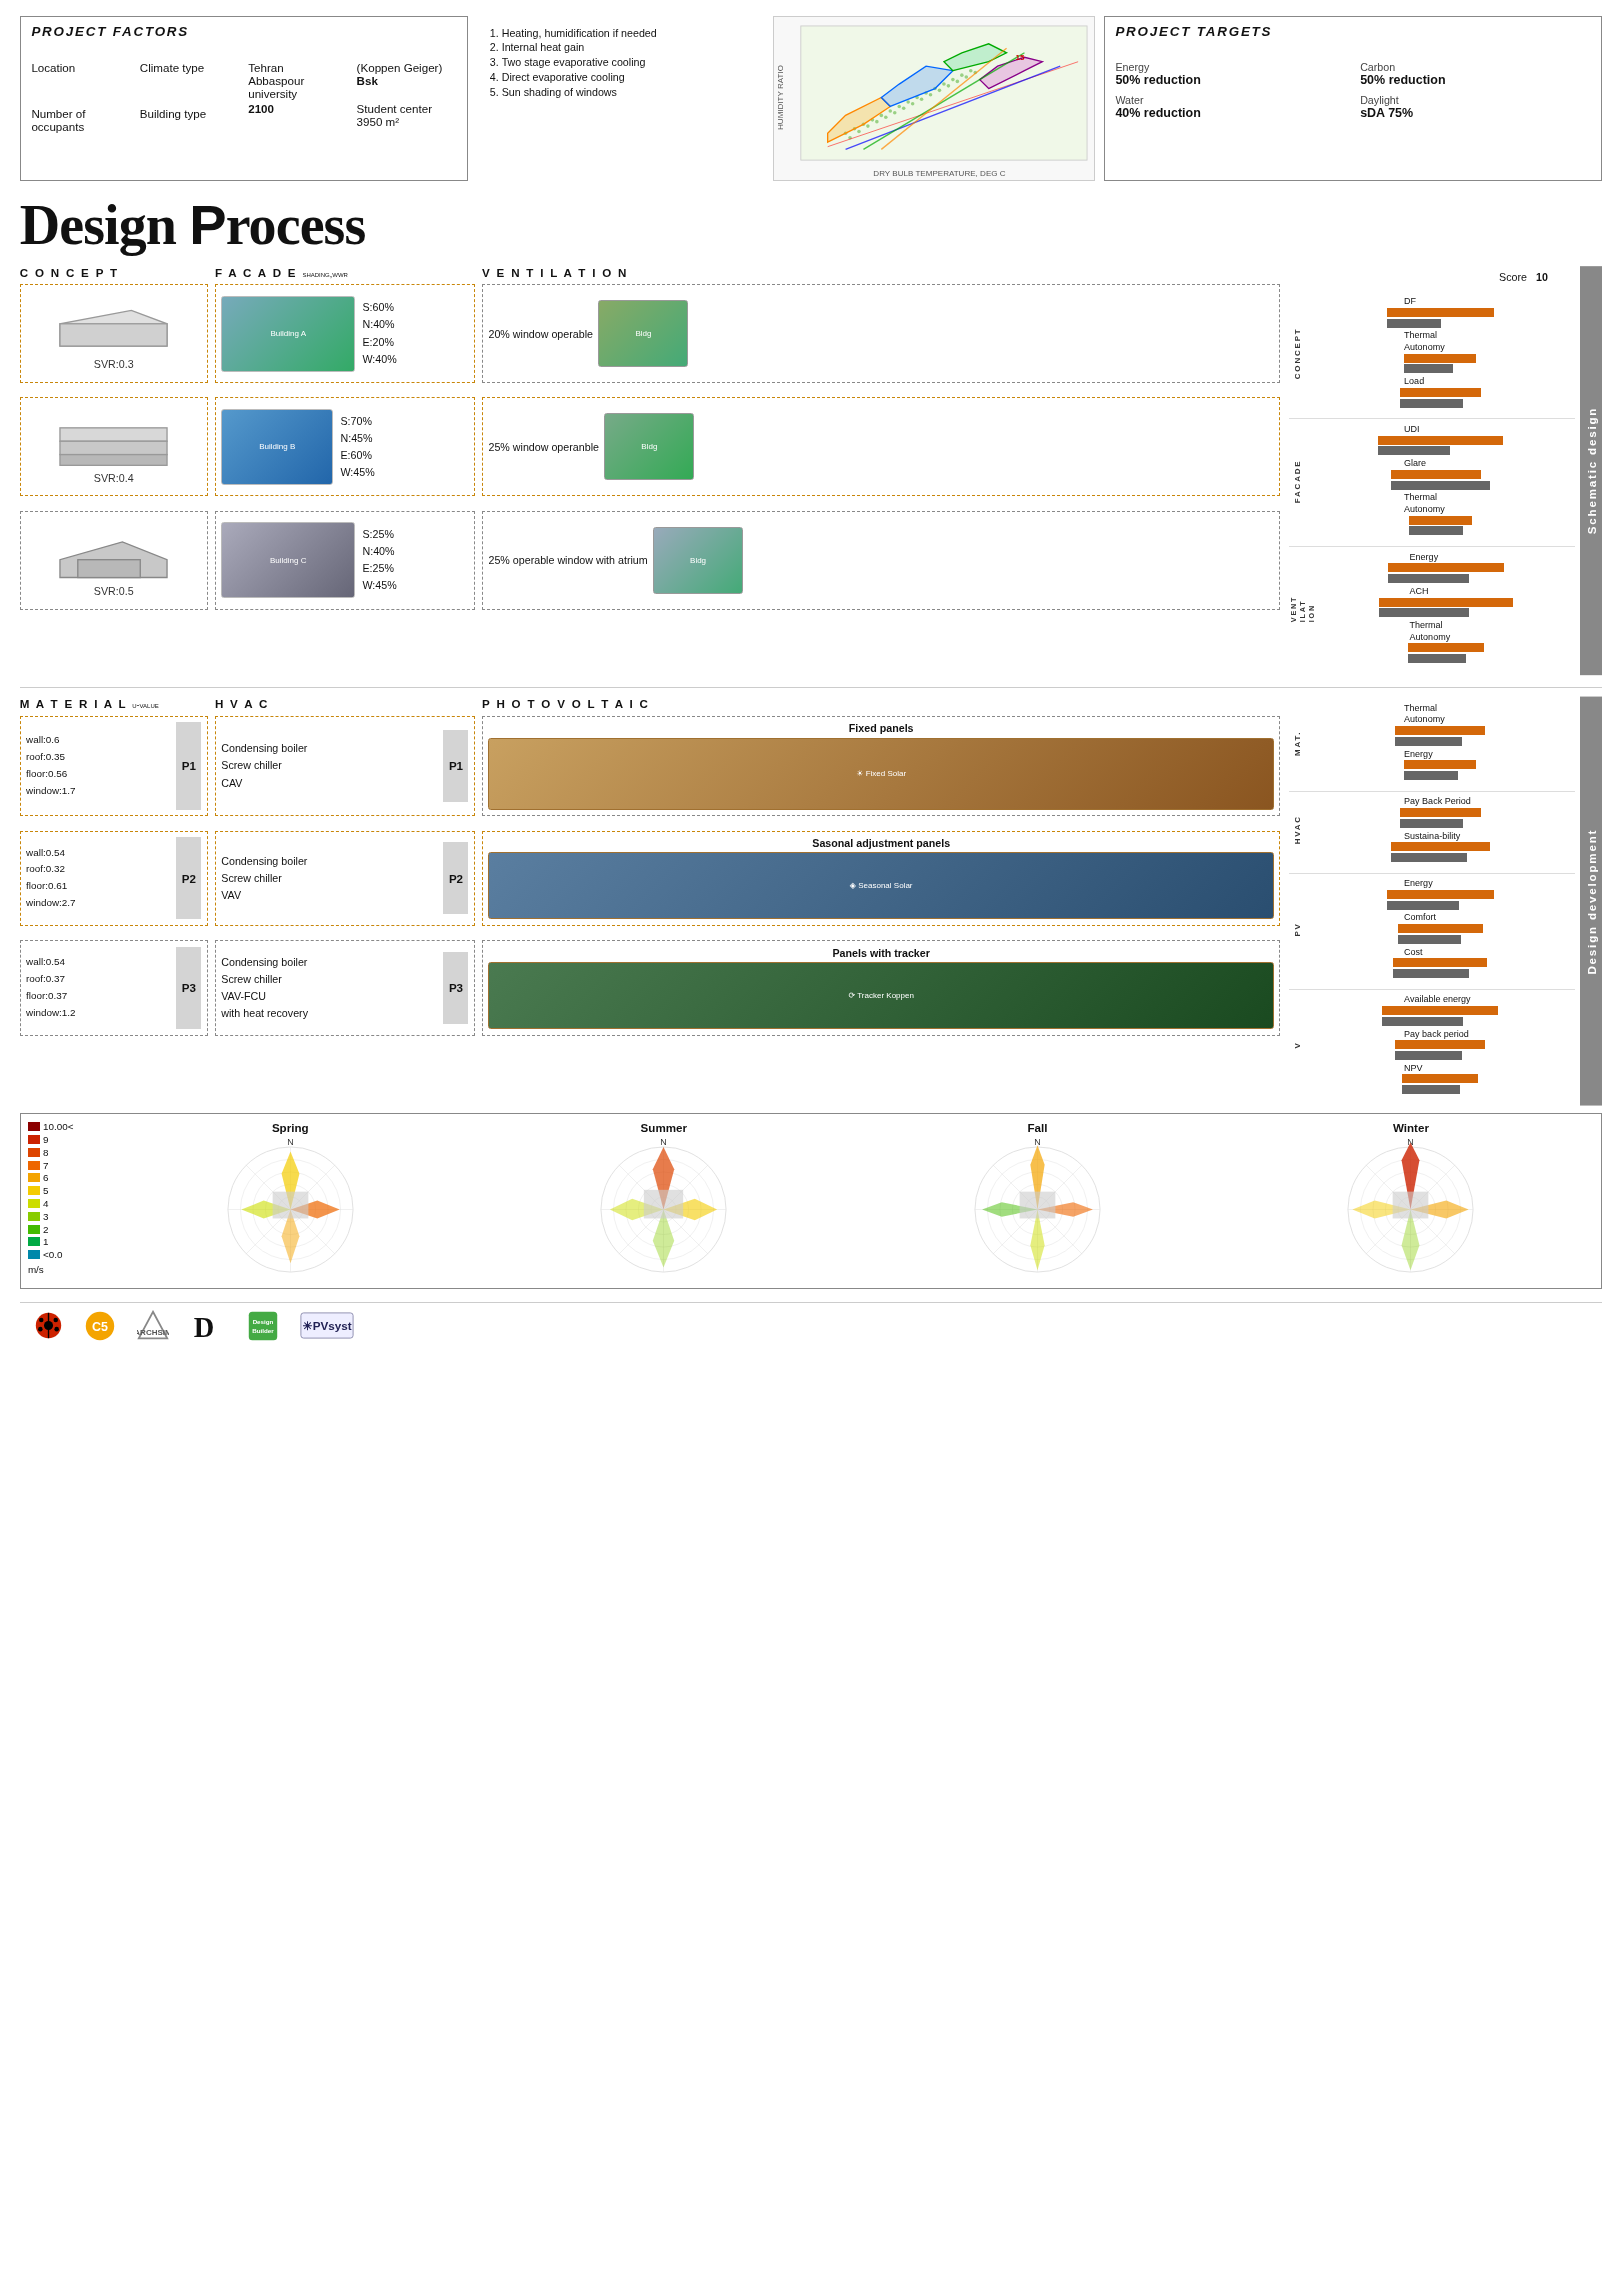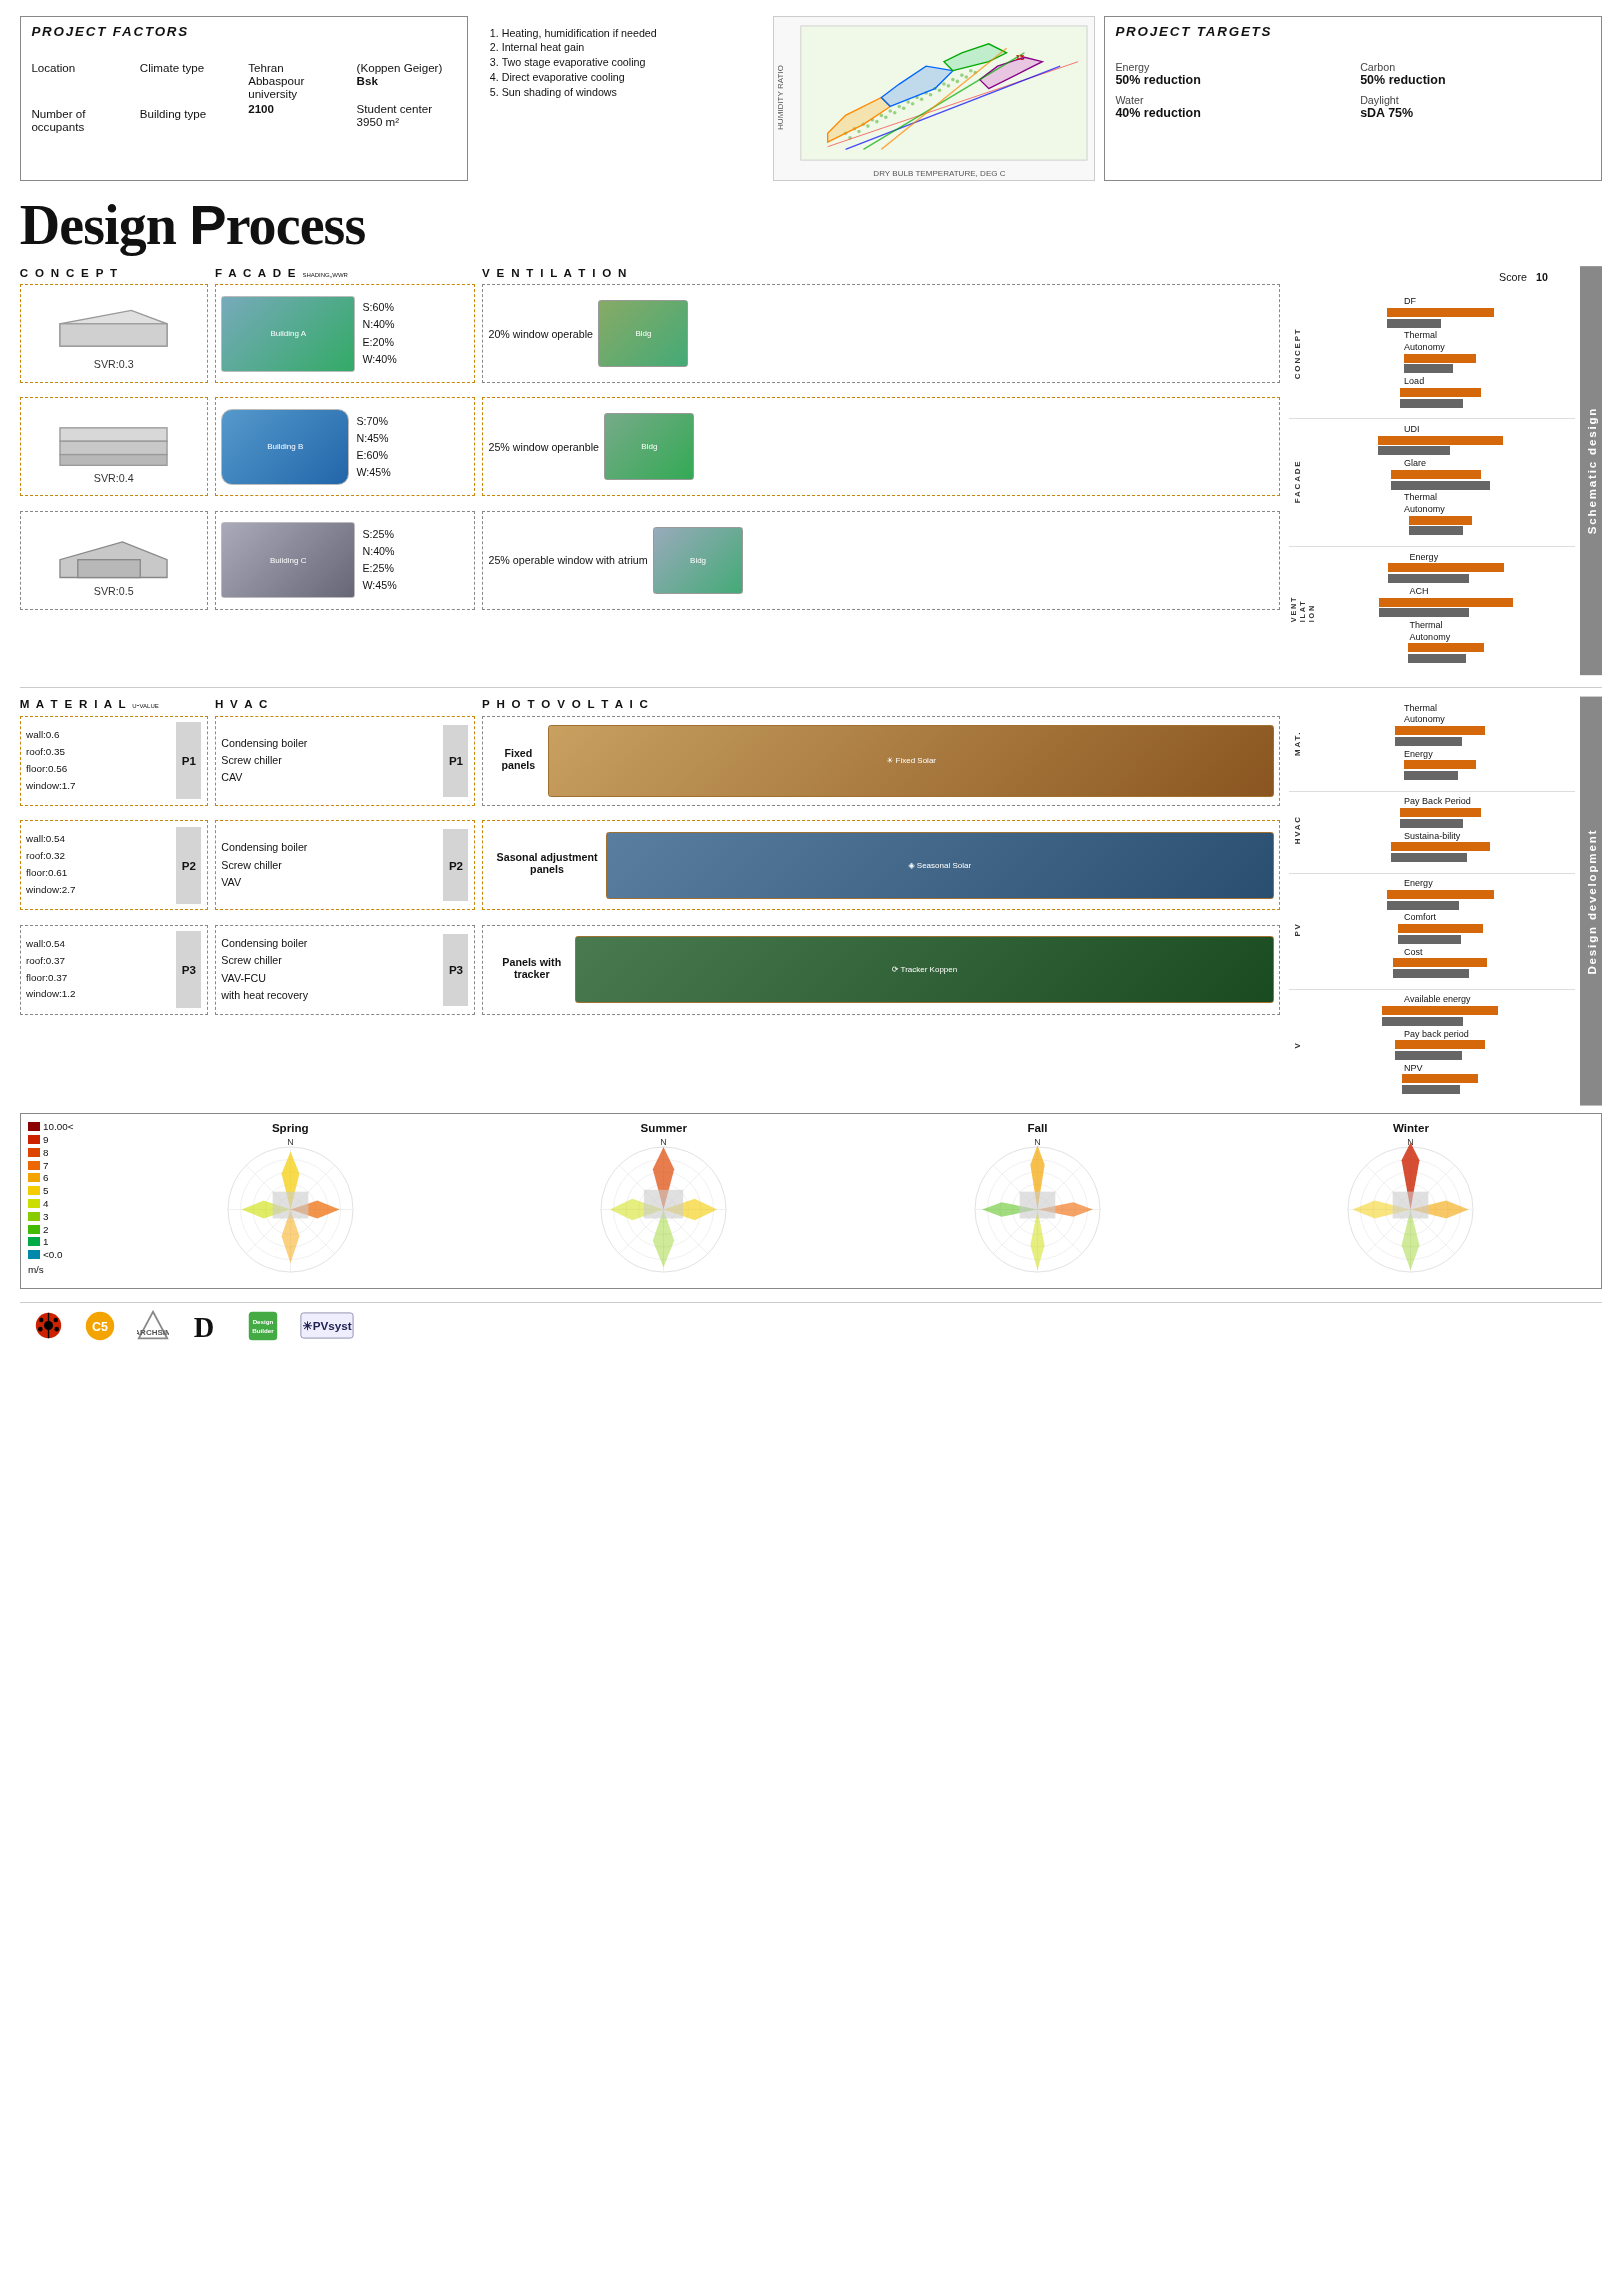--- a/index.html
+++ b/index.html
@@ -216,21 +216,21 @@
       font-weight: bold;
       font-size: 11.6px;
       flex-shrink: 0;
     }
 
     .pv-box {
       border: 1.8px dashed #888;
       padding: 5.4px;
       margin-bottom: 7.2px;
       display: flex;
-      flex-direction: row;
+      flex-direction: column;
       align-items: center;
       min-height: 90px;
     }
     .pv-box.orange-dash { border-color: #c8860a; }
     .pv-img-placeholder {
       width: 179px;
       height: 63px;
       background: #c8a060;
       border: 0.9px solid #a07030;
       display: flex;
@@ -576,21 +576,21 @@
       <div class="row-trio">
         <div class="concept-box" style="flex:0 0 188px; height:99px; border:1.8px dashed #c8860a;">
           <svg width="125" height="58" viewBox="0 0 140 65">
             <rect x="10" y="20" width="120" height="15" fill="#d8d8d8" stroke="#999" stroke-width="1.5"></rect>
             <rect x="10" y="35" width="120" height="15" fill="#c8c8c8" stroke="#999" stroke-width="1.5"></rect>
             <rect x="10" y="50" width="120" height="12" fill="#b8b8b8" stroke="#999" stroke-width="1.5"></rect>
           </svg>
           <div class="concept-box-label">SVR:0.4</div>
         </div>
         <div class="facade-box" style="flex:0 0 260px; height:99px; border:1.8px dashed #c8860a;">
-          <div class="facade-img-placeholder" style="background:linear-gradient(135deg,#59c,#26a); width:128px; height:76px; border-radius:11px;">
+          <div class="facade-img-placeholder" style="background:linear-gradient(135deg,#59c,#26a); width:112px; height:76px; border-radius:3px;">
             <span style="font-size:8px;color:#fff;">Building B</span>
           </div>
           <div class="facade-text">S:70%<br>N:45%<br>E:60%<br>W:45%</div>
         </div>
         <div class="vent-box orange-dash" style="flex:1; height:99px; border:1.8px dashed #c8860a;">
           <div class="vent-text">25% window operanble</div>
           <div class="vent-img-placeholder" style="background:linear-gradient(135deg,#7a8,#3a5); width:90px; height:67px; border-radius:2.7px;">
             <span style="font-size:8px;color:#fff;">Bldg</span>
           </div>
         </div>

